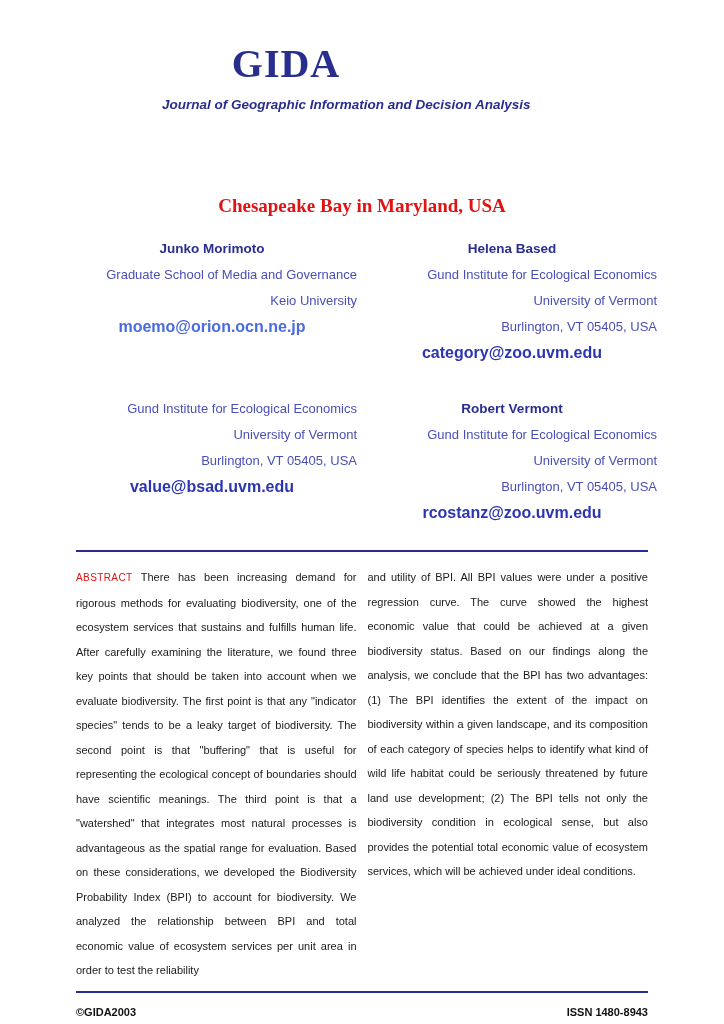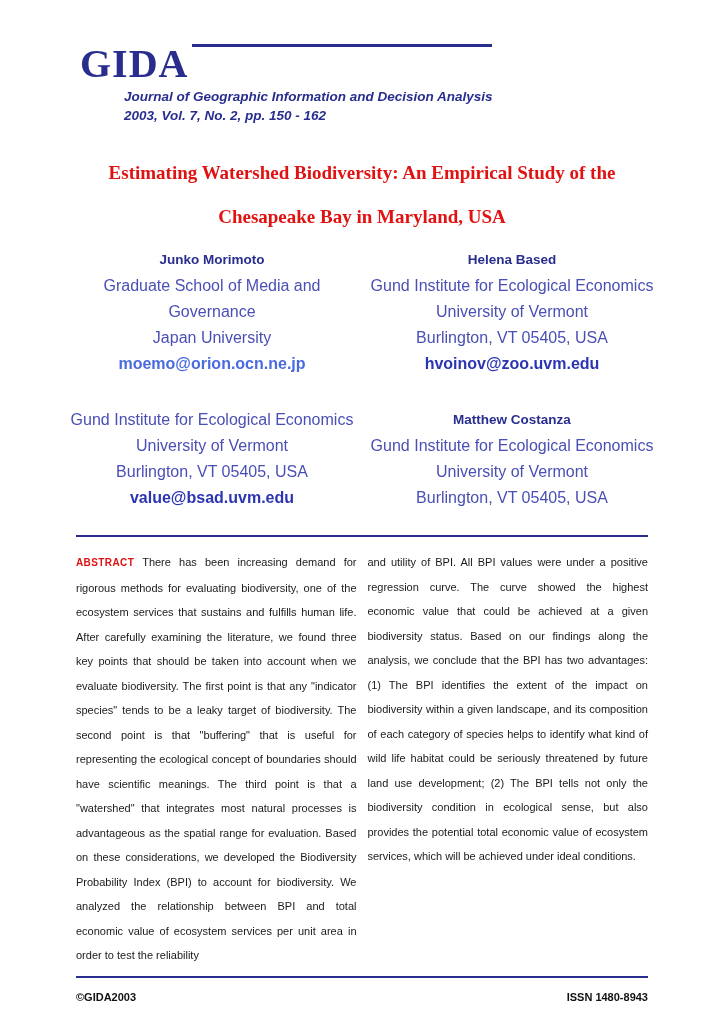--- a/index.html
+++ b/index.html
@@ -12,119 +12,119 @@
   }
   *{box-sizing:border-box;}
   html,body{margin:0;padding:0;background:#ffffff;}
   .page{
     width:724px;height:1024px;margin:0 auto;background:#ffffff;
     overflow:hidden;position:relative;
     font-family:"Liberation Sans",sans-serif;
   }
   
   .hdr{padding:44px 0 0 80px;}
-  .gida-row{display:flex;align-items:flex-start;width:412px;}
+  .gida-row{display:flex;align-items:center;width:412px;flex-direction:column;}
   .gida{
     font-family:"Liberation Serif",serif;font-weight:bold;
     font-size:40px;line-height:1;color:var(--navy);letter-spacing:1px;
   }
   .gida-rule{flex:1;border-bottom:3px solid var(--navy);margin:0 0 5px 4px;}
   .journal-info{
-    margin-left:44px;margin-top:3px;color:var(--navy);
+    margin-left:82px;margin-top:3px;color:var(--navy);
     font-weight:bold;font-style:italic;font-size:13.5px;line-height:19px;
   }
   
   .title{
     margin:26px 20px 0;text-align:center;color:var(--red);
     font-family:"Liberation Serif",serif;font-weight:bold;
     font-size:19px;line-height:44px;
   }
   
   .authors{
     display:grid;grid-template-columns:1fr 1fr;
     width:590px;margin:8px auto 0;row-gap:30px;column-gap:10px;
     text-align:center;
   }
   .author-name{font-size:13.5px;font-weight:bold;color:var(--navy);line-height:26px;}
-  .author-aff{font-size:16px;color:var(--aff-blue);line-height:26px;}
+  .author-aff{font-size:13px;color:var(--aff-blue);line-height:26px;text-align:right;}
   .author-email{
     display:block;font-size:16px;font-weight:bold;color:var(--email-blue);
     line-height:26px;text-decoration:none;cursor:pointer;
   }
   .author:first-child .author-email{color:var(--email-light);}
   
   .abstract{
     width:572px;margin:24px auto 0;border-top:2px solid var(--navy);
     padding-top:13px;display:flex;gap:11px;
   }
   .abs-col{flex:1;min-width:0;}
   .abs-col p{
     margin:0;font-size:11px;line-height:24.5px;color:var(--ink);
     text-align:justify;
   }
   .red-label{
-    color:var(--red);font-weight:bold;font-size:10px;letter-spacing:0.4px;
+    color:var(--red);font-weight:normal;font-size:10px;letter-spacing:0.4px;
   }
   
   .ftr{
     width:572px;margin:8px auto 0;border-top:2px solid var(--navy);
     padding-top:13px;display:flex;justify-content:space-between;
     font-size:11px;font-weight:bold;color:#111111;
   }
 </style>
 </head>
 <body>
 
 <div class="page">
 
   <header class="hdr">
     <div class="gida-row">
       <span class="gida">GIDA</span>
       <span class="gida-rule"></span>
     </div>
     <div class="journal-info">
       <div>Journal of Geographic Information and Decision Analysis</div>
-      <div>2003, Vol. 7, No. 2, pp. 150 - 162</div>
     </div>
   </header>
 
   <h1 class="title">
-    <span>Estimating Watershed Biodiversity: An Empirical Study of the</span><br>
+    <br>
     <span>Chesapeake Bay in Maryland, USA</span>
   </h1>
 
   <section class="authors">
 
     <div class="author">
       <div class="author-name">Junko Morimoto</div>
       <div class="author-aff">Graduate School of Media and Governance</div>
-      <div class="author-aff">Japan University</div>
+      <div class="author-aff">Keio University</div>
       <a class="author-email">moemo@orion.ocn.ne.jp</a>
     </div>
 
     <div class="author">
       <div class="author-name">Helena Based</div>
       <div class="author-aff">Gund Institute for Ecological Economics</div>
       <div class="author-aff">University of Vermont</div>
       <div class="author-aff">Burlington, VT 05405, USA</div>
-      <a class="author-email">hvoinov@zoo.uvm.edu</a>
+      <a class="author-email">category@zoo.uvm.edu</a>
     </div>
 
     <div class="author">
       <div class="author-aff">Gund Institute for Ecological Economics</div>
       <div class="author-aff">University of Vermont</div>
       <div class="author-aff">Burlington, VT 05405, USA</div>
       <a class="author-email">value@bsad.uvm.edu</a>
     </div>
 
     <div class="author">
-      <div class="author-name">Matthew Costanza</div>
+      <div class="author-name">Robert Vermont</div>
       <div class="author-aff">Gund Institute for Ecological Economics</div>
       <div class="author-aff">University of Vermont</div>
       <div class="author-aff">Burlington, VT 05405, USA</div>
+      <a class="author-email">rcostanz@zoo.uvm.edu</a>
     </div>
 
   </section>
 
   <section class="abstract">
     <div class="abs-col">
       <p><span class="red-label">ABSTRACT</span> <span>There has been increasing demand for rigorous methods for evaluating biodiversity, one of the ecosystem services that sustains and fulfills human life. After carefully examining the literature, we found three key points that should be taken into account when we evaluate biodiversity.  The first point is that any "indicator species" tends to be a leaky target of biodiversity.  The second point is that "buffering" that is useful for representing the ecological concept of boundaries should have scientific meanings. The third point is that a "watershed" that integrates most natural processes is advantageous as the spatial range for evaluation. Based on these considerations, we developed the Biodiversity Probability Index (BPI) to account for biodiversity. We analyzed the relationship between BPI and total economic value of ecosystem services per unit area in order to test the reliability</span></p>
     </div>
     <div class="abs-col">
       <p>and utility of BPI.  All BPI values were under a positive regression curve.  The curve showed the highest economic value that could be achieved at a given biodiversity status.  Based on our findings along the analysis, we conclude that the BPI has two advantages: (1) The BPI identifies the extent of the impact on biodiversity within a given landscape, and its composition of each category of species helps to identify what kind of wild life habitat could be seriously threatened by future land use development; (2) The BPI tells not only the biodiversity condition in ecological sense, but also provides the potential total economic value of ecosystem services, which will be achieved under ideal conditions.</p>

